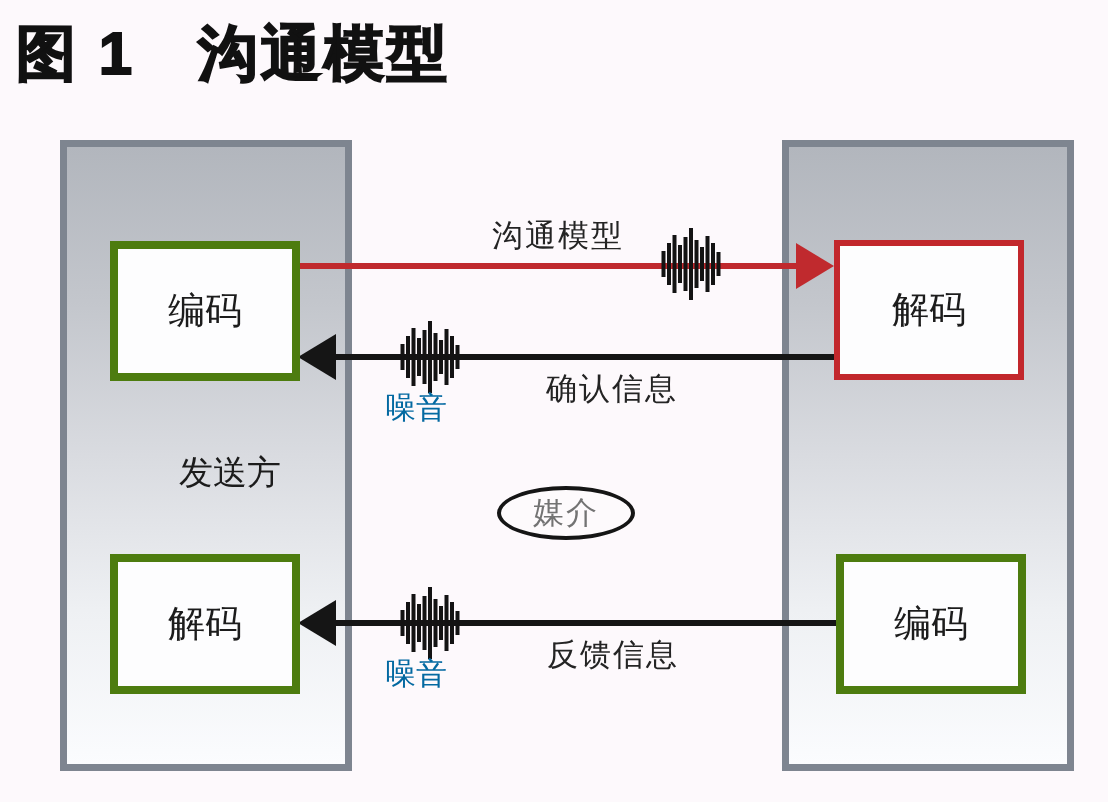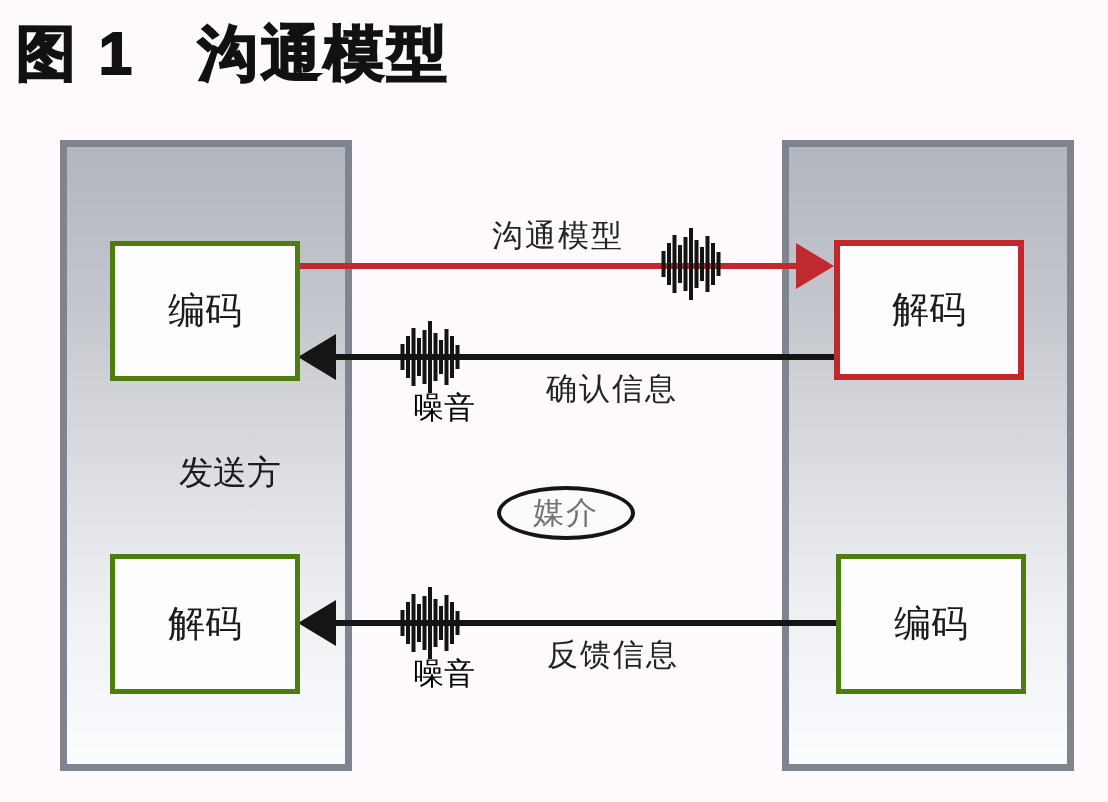--- a/index.html
+++ b/index.html
@@ -28,21 +28,21 @@
   .panel.left  { left: 60px; }
   .panel.right { left: 782px; }
   .party-label {
     position: absolute; top: 450px; width: 292px;
     text-align: center; font-size: 34px; color: #1c1c1c;
   }
   .party-label.left  { left: 60px; padding-left: 48px; }
   .party-label.right { left: 782px; }
   .node {
     position: absolute; width: 190px; height: 140px;
-    background: #fdfdfe; border: 5px solid #4d7c0f;
+    background: #fdfdfe; border: 8px solid #4d7c0f;
     display: flex; align-items: center; justify-content: center;
     font-size: 37px; color: #1c1c1c;
   }
   .node.red-border { border-color: #c2272c; border-width: 6px; }
   .node.sender-encode   { left: 110px; top: 241px; }
   .node.sender-decode   { left: 110px; top: 554px; }
   .node.receiver-decode { left: 834px; top: 240px; }
   .node.receiver-encode { left: 836px; top: 554px; }
 
   .arrow-line {
@@ -71,22 +71,22 @@
   .label-transmit { left: 463px; top: 215px; }
   .label-confirm  { left: 517px; top: 368px; }
   .label-feedback { left: 518px; top: 634px; }
 
   .noise-icon { position: absolute; width: 62px; height: 76px; }
   .noise-transmit { left: 660px; top: 226px; }
   .noise-confirm  { left: 399px; top: 319px; }
   .noise-feedback { left: 399px; top: 585px; }
 
   .noise-label {
-    position: absolute; width: 90px; text-align: right;
-    font-size: 31px; color: #000000;
+    position: absolute; width: 90px; text-align: left;
+    font-size: 31px; color: #0369a1;
   }
   .noise-label-confirm  { left: 385px; top: 387px; }
   .noise-label-feedback { left: 385px; top: 653px; }
 
   .medium-ellipse {
     position: absolute; left: 497px; top: 486px;
     width: 138px; height: 54px;
     border: 4px solid #151515; border-radius: 50%;
     background: #fdfafc;
     display: flex; align-items: center; justify-content: center;

